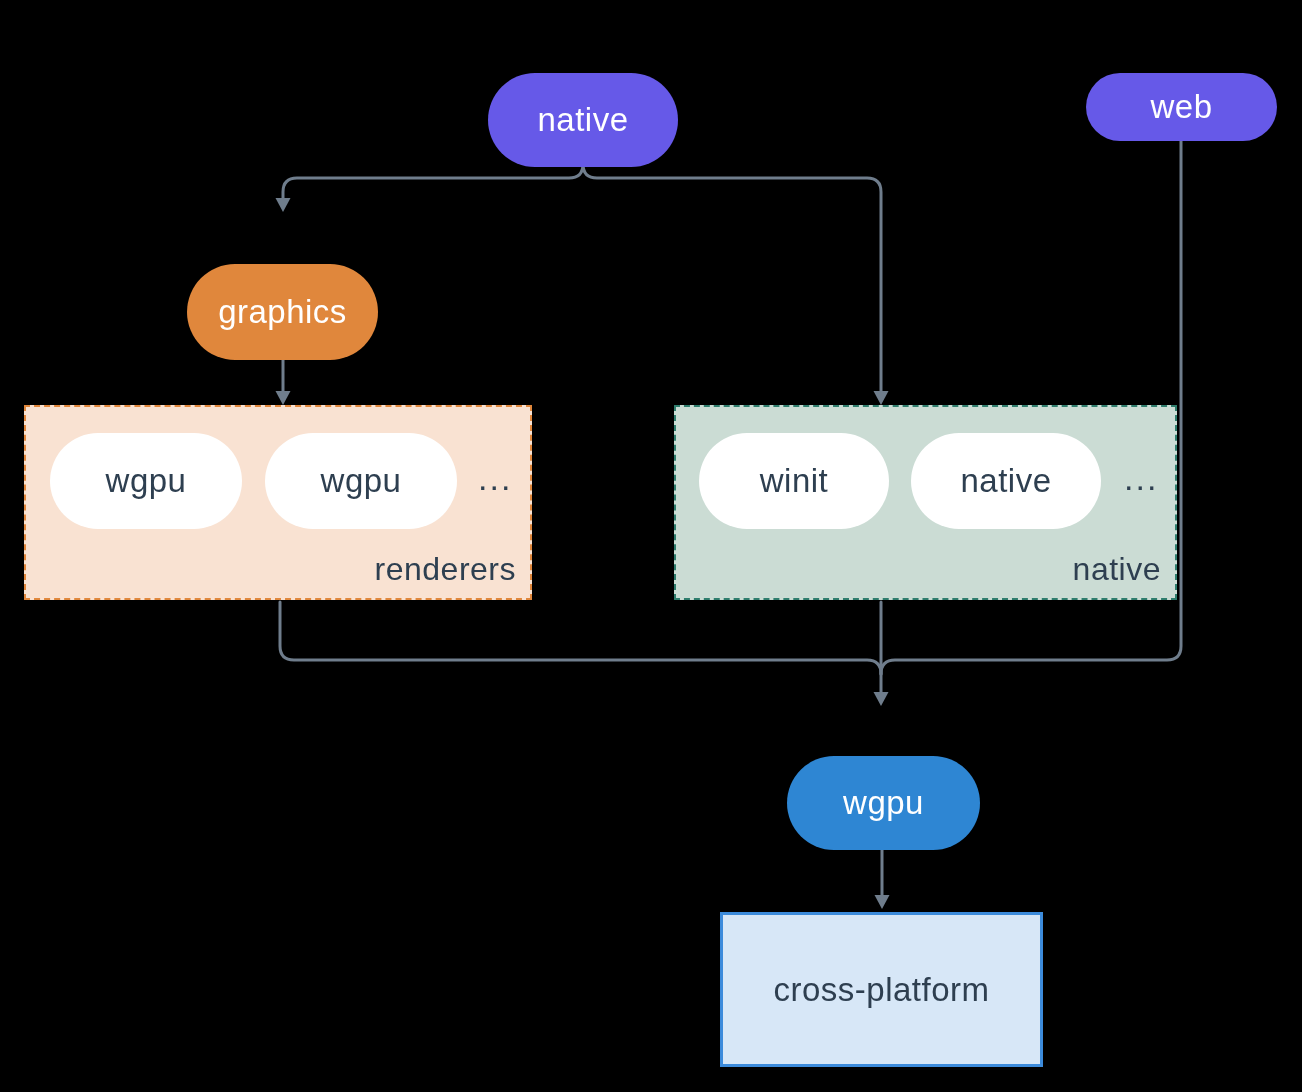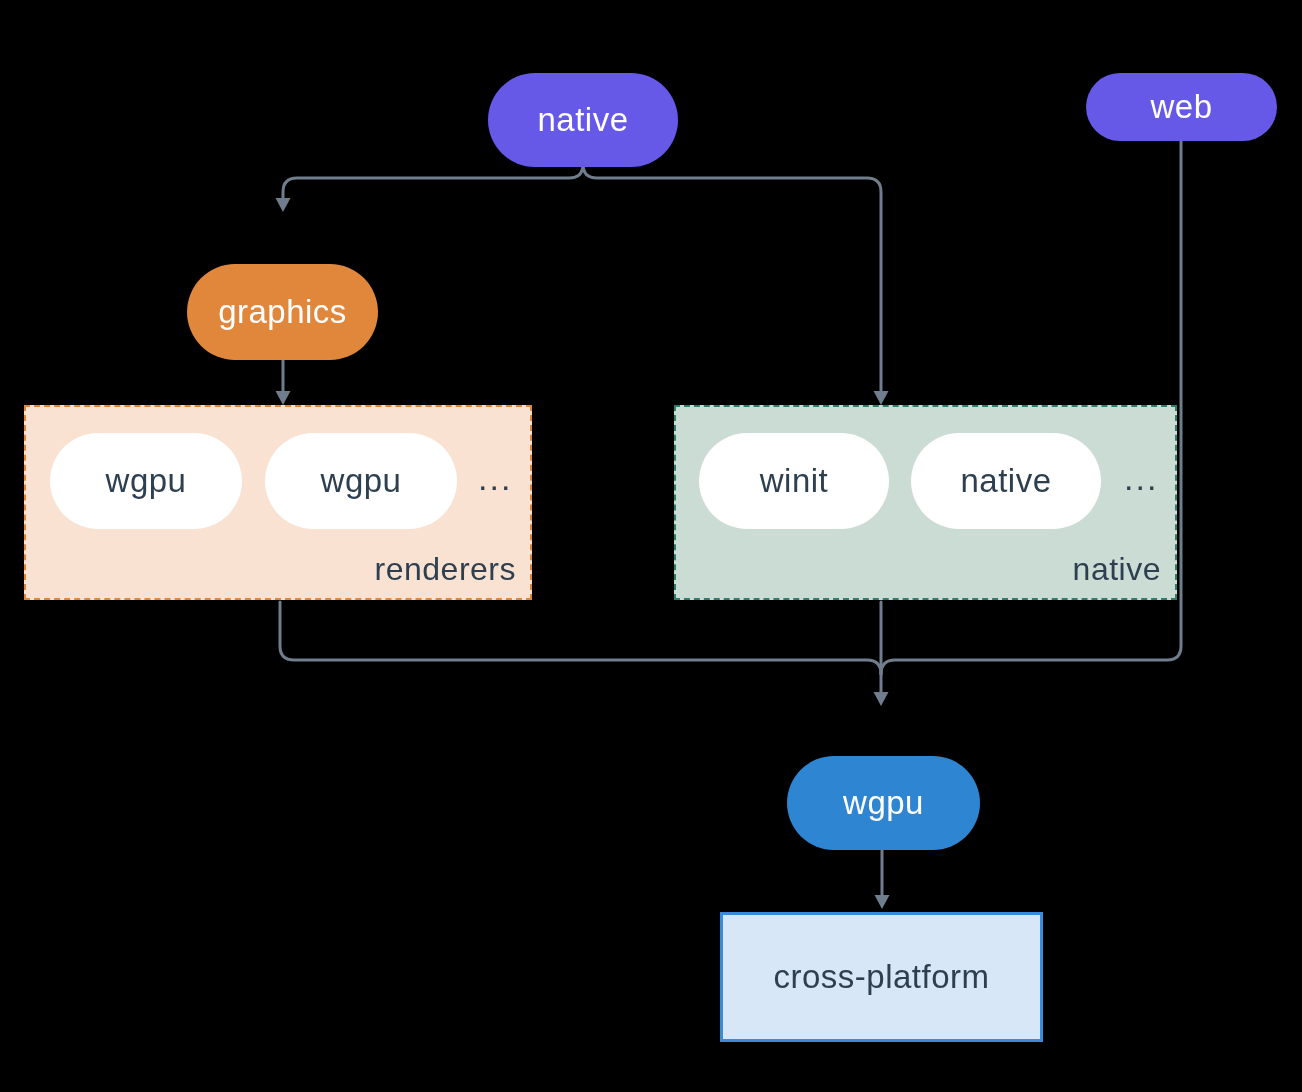--- a/index.html
+++ b/index.html
@@ -138,17 +138,17 @@
       <span>native</span>
     </div>
     <div class="ellipsis" style="left:448px; top:52px;">...</div>
     <div class="group-label">native</div>
   </div>
 
   <div class="pill colored iced" style="left:787px; top:708px; width:193px; height:94px;">
     <span>wgpu</span>
   </div>
 
-  <div class="app-box" style="left:720px; top:912px; width:323px; height:130px;">
+  <div class="app-box" style="left:720px; top:912px; width:323px; height:155px;">
     <div>cross-platform</div>
   </div>
 
 </div>
 
 </body></html>

